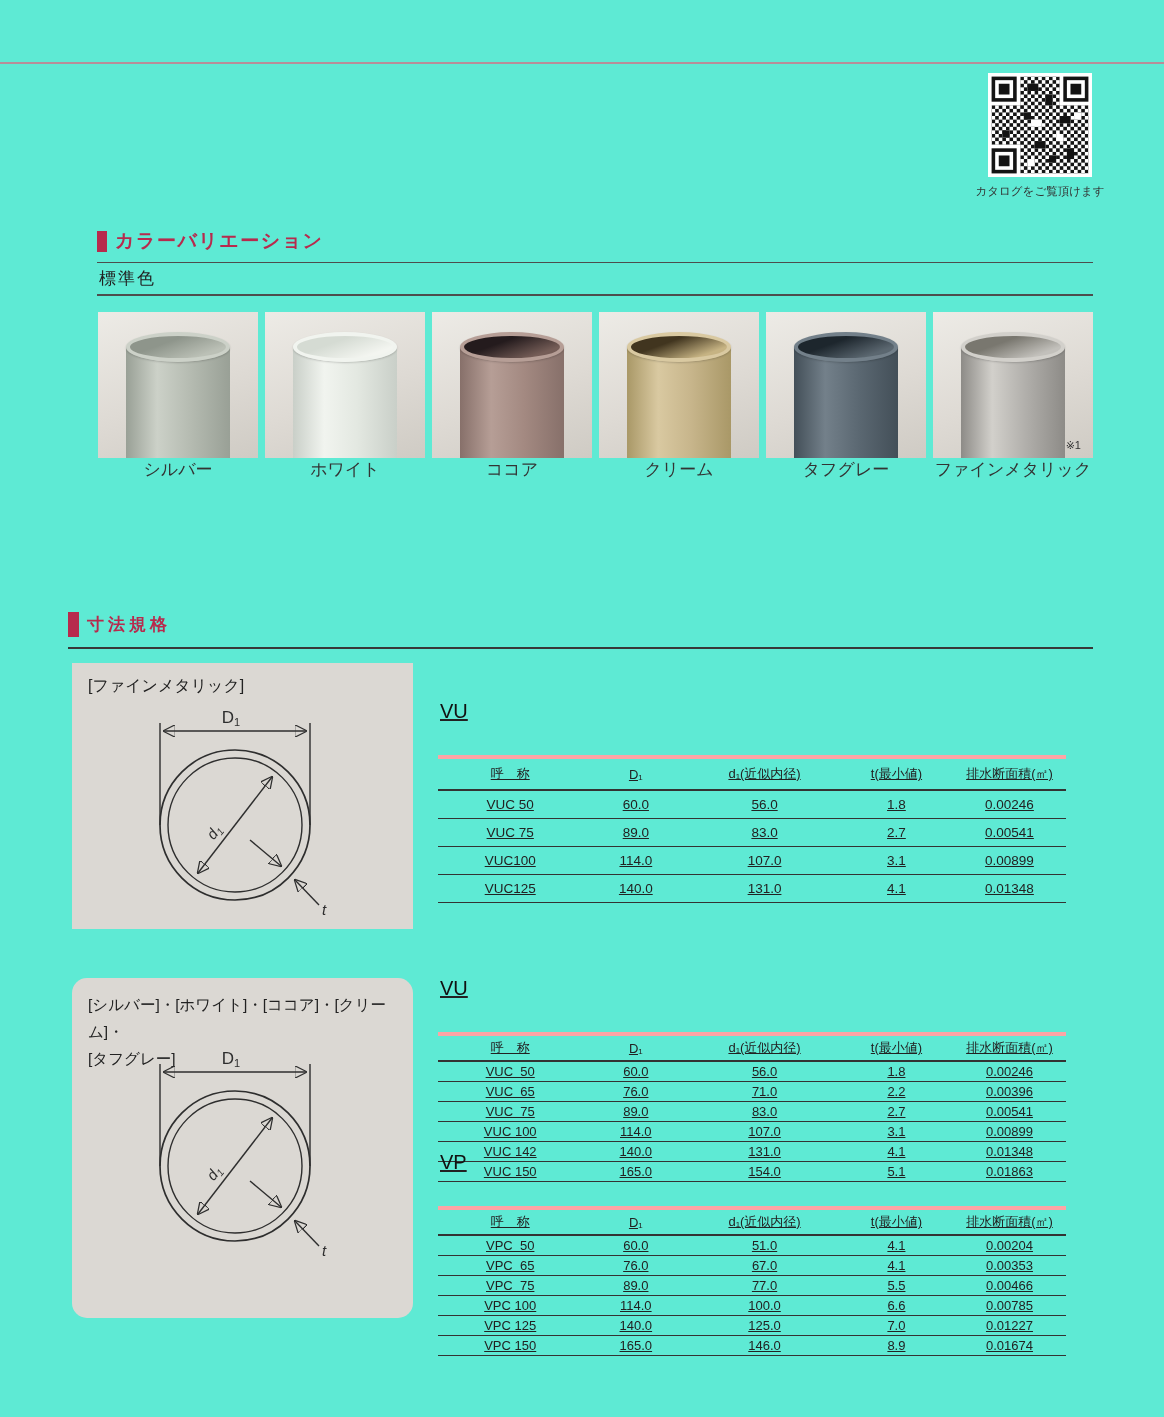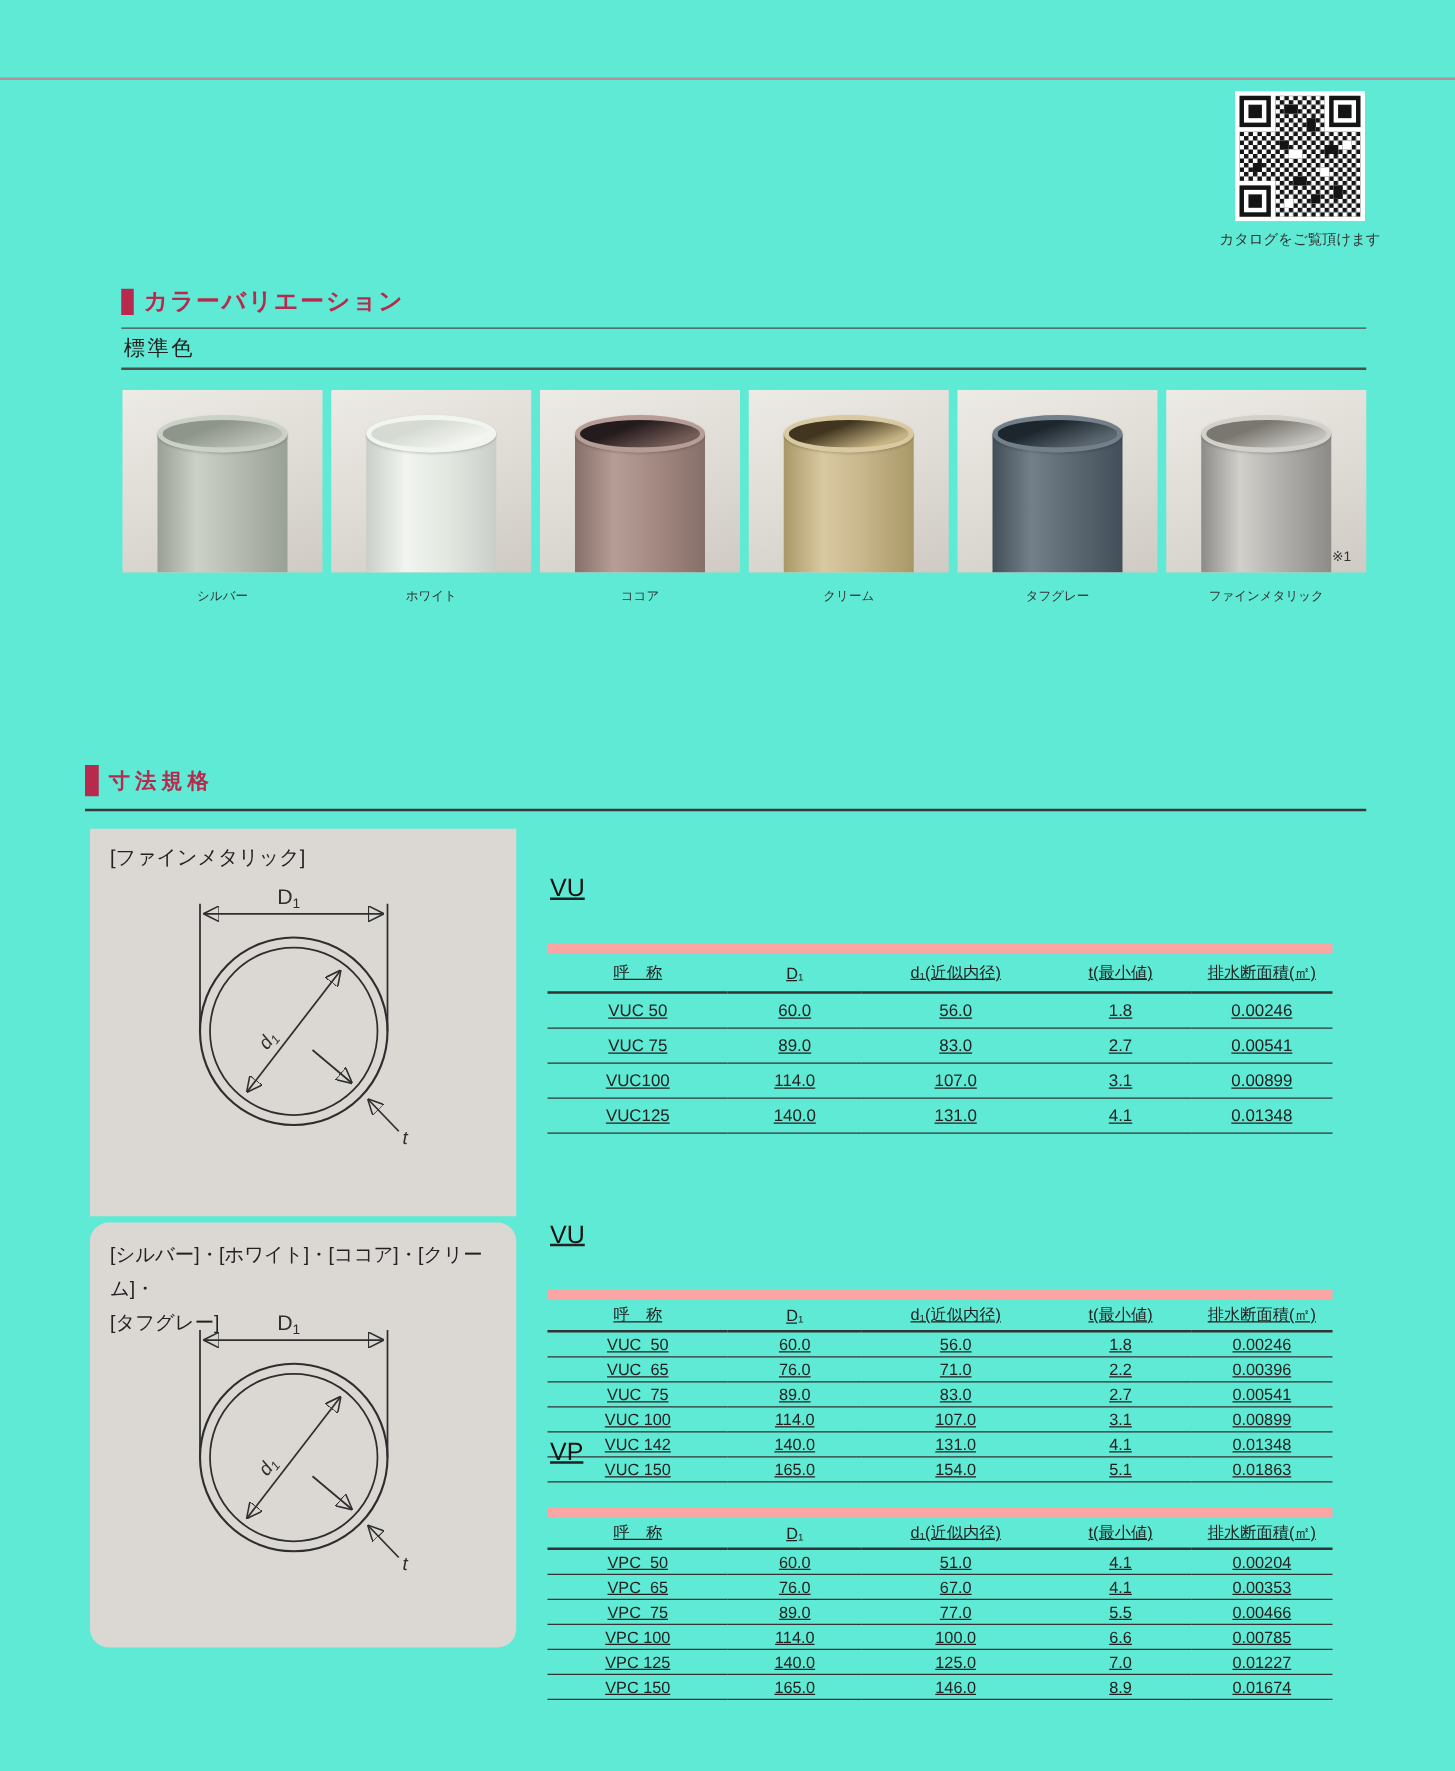--- a/index.html
+++ b/index.html
@@ -36,42 +36,42 @@
   .swatch{width:160px;display:flex;flex-direction:column;align-items:center;}
   .tile{position:relative;width:160px;height:146px;overflow:hidden;
         background:linear-gradient(160deg,#edebe6 0%,#dedad4 55%,#cfcbc4 100%);}
   .pipe{position:absolute;top:20px;left:28px;width:104px;height:126px;}
   .pipe-body{position:absolute;top:15px;left:0;width:104px;height:111px;
     background:linear-gradient(90deg,var(--dark) 0%,var(--light) 30%,var(--body) 62%,var(--dark) 100%);}
   .pipe-top{position:absolute;top:0;left:0;width:104px;height:30px;border-radius:50%;
     box-sizing:border-box;border:4px solid var(--light);
     background:linear-gradient(160deg,var(--inner-top) 35%,var(--inner-bottom) 80%);
     box-shadow:0 1px 2px rgba(0,0,0,.18);}
-  .swatch-label{margin-top:12px;font-size:10px;color:#333;}
+  .swatch-label{font-size:17px;color:#333;}
   .tile-note{position:absolute;right:12px;bottom:6px;font-size:11px;color:#333;}
   .note{position:absolute;left:99px;top:495px;font-size:13px;color:#222;}
 
   
   .diagram-box{position:absolute;left:72px;width:341px;background:#dbd8d3;}
-  #box1{top:663px;height:310px;}
+  #box1{top:663px;height:266px;}
   #box2{top:978px;height:340px;border-radius:15px;}
   .box-label{position:absolute;left:16px;top:13px;font-size:16px;color:#222;}
   #box2 .box-label{font-size:15.5px;line-height:27px;}
   .diagram-svg{position:absolute;left:0;width:341px;height:230px;}
   #box1 .diagram-svg{top:30px;}
   #box2 .diagram-svg{top:56px;}
   .diagram-svg line,.diagram-svg path,.diagram-svg circle{stroke:#2e2e2e;fill:none;}
   .diagram-svg text{fill:#2e2e2e;stroke:none;font-family:"Liberation Sans","DejaVu Sans",sans-serif;}
 
   
   .tblock{position:absolute;left:438px;width:628px;text-decoration:underline;}
   #t1{top:700px;} #t2{top:977px;} #t3{top:1151px;}
   .vtitle{font-size:20px;color:#111;margin:0 0 7px 2px;}
   #t2 .vtitle,#t3 .vtitle{margin-bottom:5px;}
-  table.spec{border-collapse:collapse;width:628px;table-layout:fixed;border-top:8px solid #fca5a5;margin-top:32px;}
+  table.spec{border-collapse:collapse;width:628px;table-layout:fixed;border-top:4px solid #fca5a5;margin-top:32px;}
   table.spec th{font-weight:normal;font-size:13px;color:#222;padding:6px 0;
                 border-bottom:2px solid #333;white-space:pre;text-align:center;}
   table.spec td{font-size:13.5px;color:#222;text-align:center;padding:6px 0;
                 border-bottom:1.5px solid #333;white-space:pre;}
   .tblock.compact td{padding:2px 0;font-size:13px;}
   .tblock.compact th{padding:3px 0;}
 </style>
 </head>
 <body>
 

